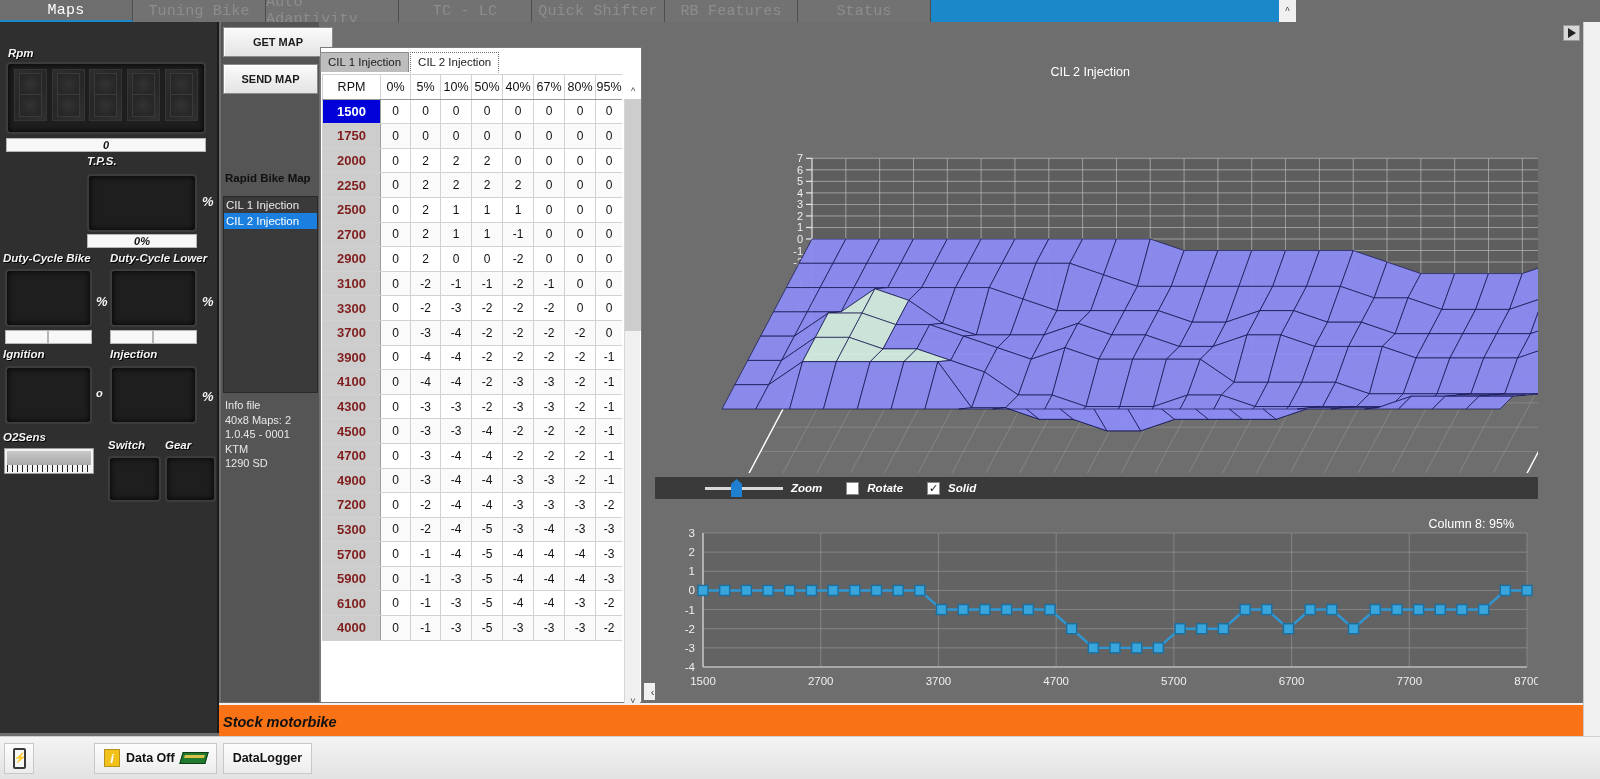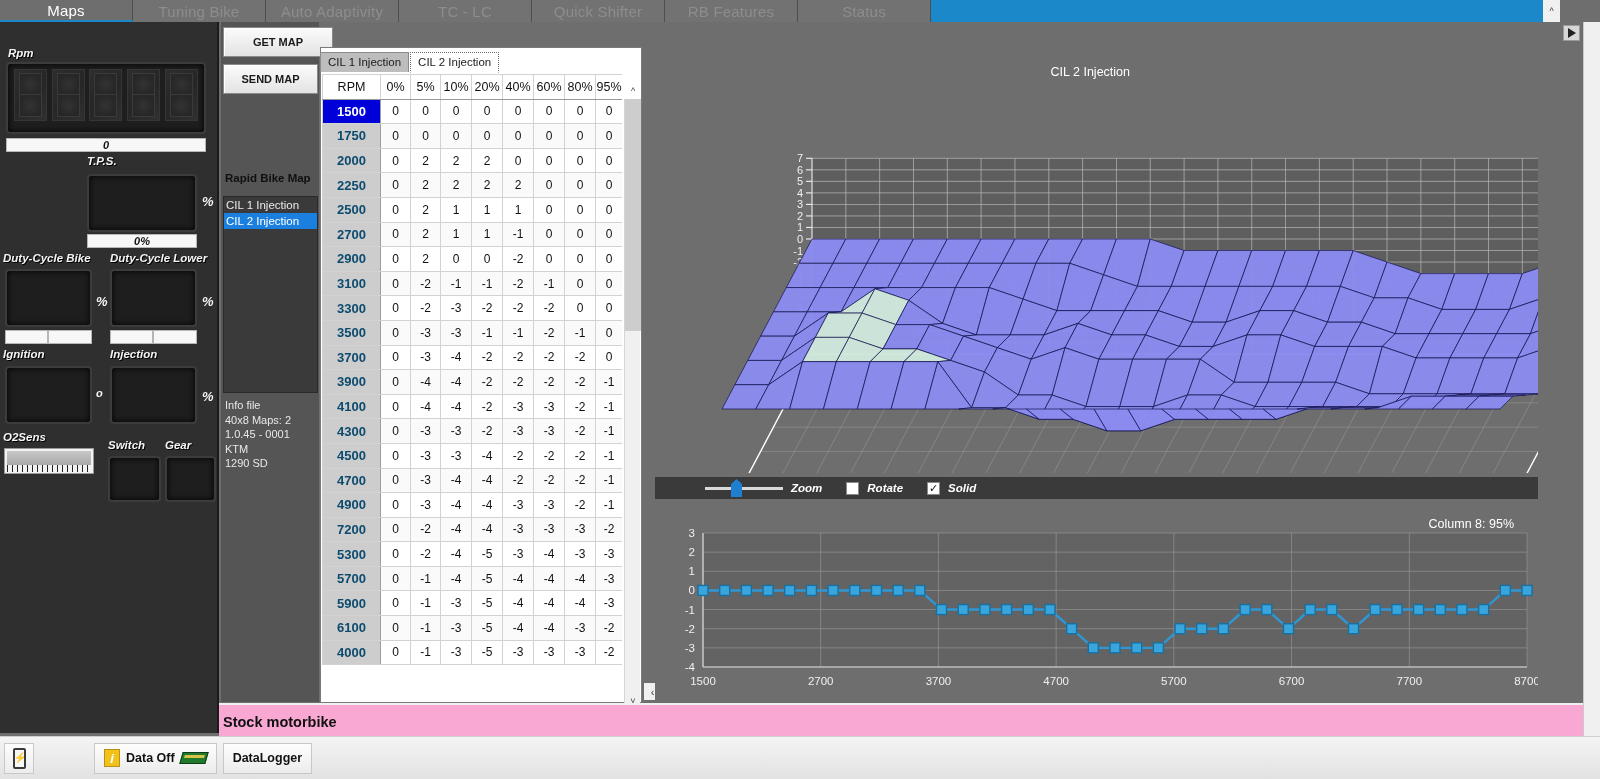--- a/index.html
+++ b/index.html
@@ -7,23 +7,23 @@
     margin: 0; padding: 0;
     width: 1600px; height: 779px;
     overflow: hidden;
     background: #6e6e6e;
     font-family: "Liberation Sans", sans-serif;
   }
   #app { position: relative; width: 1600px; height: 779px; }
 
   
   .tabbar {
-    position: absolute; left: 0; top: 0; width: 1560px; height: 22px;
+    position: absolute; left: 0; top: 0; width: 1296px; height: 22px;
     background: #5eead4;
-    display: flex; align-items: stretch;
+    display: flex; align-items: stretch; font-family: Liberation Mono, monospace;
   }
   .tabbar .tab {
     width: 133px; height: 22px;
     display: flex; align-items: center; justify-content: center;
     font-size: 15px; color: #8d8d8d;
     border-right: 1px solid #4e4e4e;
     background: #727272;
     letter-spacing: .2px;
   }
   .tabbar .tab.active {
@@ -145,21 +145,21 @@
   table.grid th, table.grid td {
     border: 1px solid #d2d2d2;
     font-size: 12px; text-align:center; height: 24.6px; padding:0;
     color:#111;
   }
   table.grid th {
     background:#ffffff; font-weight: normal; font-size: 12.5px; border-bottom:1px solid #999;
   }
   table.grid th.rpmh { font-weight: normal; }
   table.grid td.rowhdr {
-    background:#cdcdcd; font-weight:bold; font-size:13px; color:#0c4a6e;
+    background:#cdcdcd; font-weight:bold; font-size:13px; color:#7f1d1d;
     border-right:1px solid #9d9d9d;
   }
   table.grid tr.selrow td.rowhdr { background:#0000d8; color:#ffffff; }
   table.grid td.val { background:#ffffff; }
   table.grid tr:nth-child(even) td.val { background:#fafafa; }
   .vscroll {
     position:absolute; right:1px; top:51px; width:16px; height:610px;
     background:#f0f0f0; border-left:1px solid #d5d5d5;
   }
   .vscroll .thumb {
@@ -210,22 +210,22 @@
     position:absolute; left:655px; top:485px; width:883px; height:196px;
     background:#6e6e6e; overflow:hidden;
   }
   .chart2d .collabel {
     position:absolute; right:24px; top:10px; font-size:12.5px; color:#ffffff;
   }
 
   
   .statusbar {
     position:absolute; left:219px; top:681px; width:1364px; height:36px;
-    background:#f9a8d4; border-top:2px solid #f0f0f0;
-    display:flex; align-items:center; padding-left:4px;
+    background:#f97316; border-top:2px solid #f0f0f0;
+    display:flex; align-items:center; padding-left:4px;font-style:italic;
   }
   .statusbar .txt { font-weight:bold; font-size:14.5px; color:#101010; }
   .taskbar {
     position:absolute; left:0; bottom:0; width:1600px; height:43px;
     background: linear-gradient(#f4f4f4,#e2e2e2);
     border-top:1px solid #cfcfcf; display:flex; align-items:center;
   }
   .tbitem {
     display:flex; align-items:center; gap:6px; height:31px; padding:0 9px;
     font-size:12.5px; color:#111; font-weight:bold;
@@ -368,23 +368,23 @@
 
     <div class="tablepanel">
       <div class="gridwrap" style="left:1px;top:26px;">
         <table class="grid">
           <thead>
             <tr>
               <th class="rpmh" style="width:58px;">RPM</th>
               <th style="width:30px;">0%</th>
               <th style="width:30px;">5%</th>
               <th style="width:31px;">10%</th>
-              <th style="width:31px;">20%</th>
+              <th style="width:31px;">50%</th>
               <th style="width:31px;">40%</th>
-              <th style="width:31px;">60%</th>
+              <th style="width:31px;">67%</th>
               <th style="width:31px;">80%</th>
               <th style="width:27px;">95%</th>
             </tr>
           </thead>
           <tbody id="grid-body">
               <tr class="selrow">
                 <td class="rowhdr" style="width: 58px;">1500</td>
                 <td class="val" style="width: 30px;">0</td>
                 <td class="val" style="width: 30px;">0</td>
                 <td class="val" style="width: 31px;">0</td>
@@ -473,31 +473,20 @@
               </tr>
               <tr>
                 <td class="rowhdr" style="width: 58px;">3300</td>
                 <td class="val" style="width: 30px;">0</td>
                 <td class="val" style="width: 30px;">-2</td>
                 <td class="val" style="width: 31px;">-3</td>
                 <td class="val" style="width: 31px;">-2</td>
                 <td class="val" style="width: 31px;">-2</td>
                 <td class="val" style="width: 31px;">-2</td>
                 <td class="val" style="width: 31px;">0</td>
-                <td class="val" style="width: 27px;">0</td>
-              </tr>
-              <tr>
-                <td class="rowhdr" style="width: 58px;">3500</td>
-                <td class="val" style="width: 30px;">0</td>
-                <td class="val" style="width: 30px;">-3</td>
-                <td class="val" style="width: 31px;">-3</td>
-                <td class="val" style="width: 31px;">-1</td>
-                <td class="val" style="width: 31px;">-1</td>
-                <td class="val" style="width: 31px;">-2</td>
-                <td class="val" style="width: 31px;">-1</td>
                 <td class="val" style="width: 27px;">0</td>
               </tr>
               <tr>
                 <td class="rowhdr" style="width: 58px;">3700</td>
                 <td class="val" style="width: 30px;">0</td>
                 <td class="val" style="width: 30px;">-3</td>
                 <td class="val" style="width: 31px;">-4</td>
                 <td class="val" style="width: 31px;">-2</td>
                 <td class="val" style="width: 31px;">-2</td>
                 <td class="val" style="width: 31px;">-2</td>

